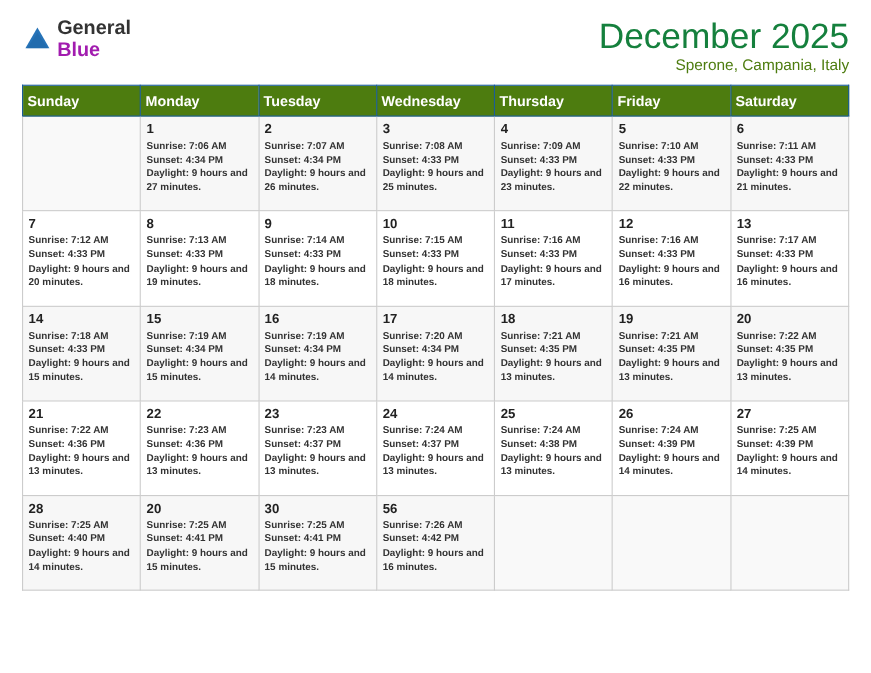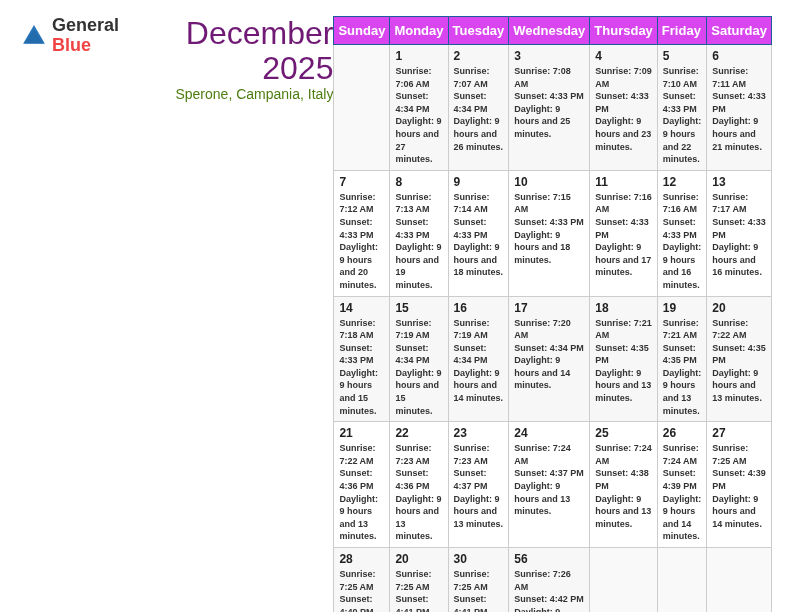--- a/index.html
+++ b/index.html
@@ -8,52 +8,52 @@
       height: 612px;
       font-family: Arial, sans-serif;
       background: #fff;
       overflow: hidden;
     }
     .page {
       width: 792px;
       height: 549px;
       padding: 16px 20px 12px 20px;
       display: flex;
-      flex-direction: row;
+      flex-direction: column;
       border-radius: 18px;
     }
     .header {
       display: flex;
       justify-content: space-between;
       align-items: flex-start;
       margin-bottom: 10px;
     }
     .logo {
       display: flex;
       align-items: center;
       gap: 4px;
     }
     .logo-text {
       font-size: 18px;
       font-weight: bold;
       line-height: 1.1;
     }
     .logo-general { color: #333; }
-    .logo-blue { color: #ef4444; }
+    .logo-blue { color: #a21caf; }
     .logo-icon {
       width: 28px;
       height: 28px;
     }
     .title-block {
       text-align: right;
     }
     .month-title {
       font-size: 32px;
       font-weight: normal;
-      color: #701a75;
+      color: #15803d;
       line-height: 1.1;
     }
     .location {
       font-size: 14px;
       color: #4d7c0f;
     }
     .calendar {
       width: 100%;
       border-collapse: collapse;
       flex: 1;
@@ -89,21 +89,21 @@
       margin-bottom: 2px;
     }
     .day-info {
       font-size: 9px;
       color: #333;
       line-height: 1.4;
       font-weight: bold;
     }
     tr:nth-child(odd) td { background: #f7f7f7; }
     tr:nth-child(even) td { background: #ffffff; }
-    .calendar thead tr th { background: #d946ef; }
+    .calendar thead tr th { background: #4d7c0f; }
   </style>
 </head>
 <body>
 
 <div class="page">
   <div class="header">
     <div class="logo">
       <svg class="logo-icon" viewBox="0 0 36 36">
         <polygon points="18,4 32,28 4,28" fill="#2673b8"></polygon>
         <polygon points="18,10 30,28 6,28" fill="#1a5c99" opacity="0.3"></polygon>

